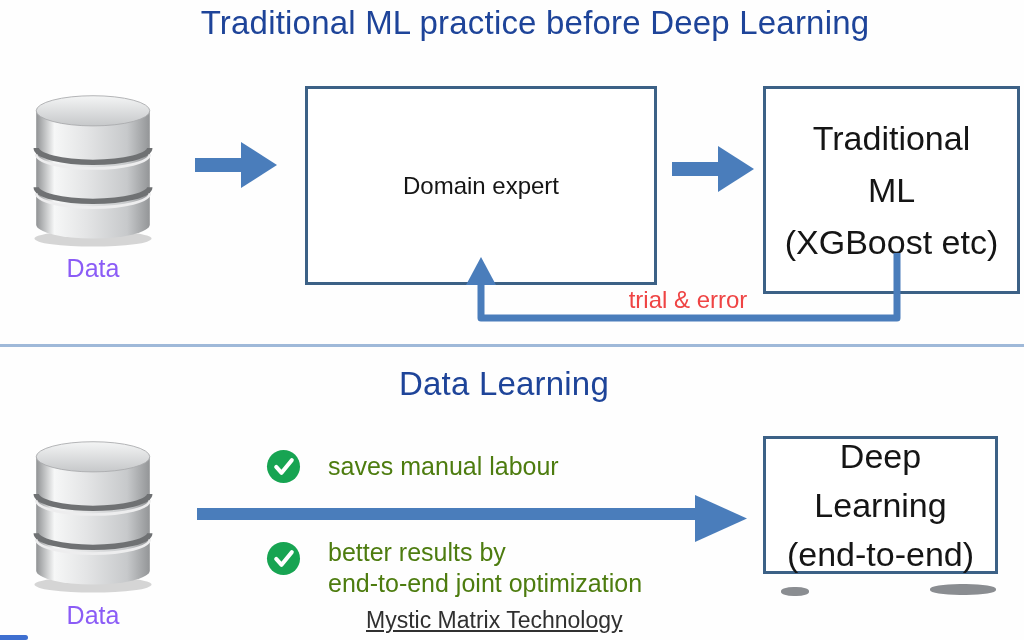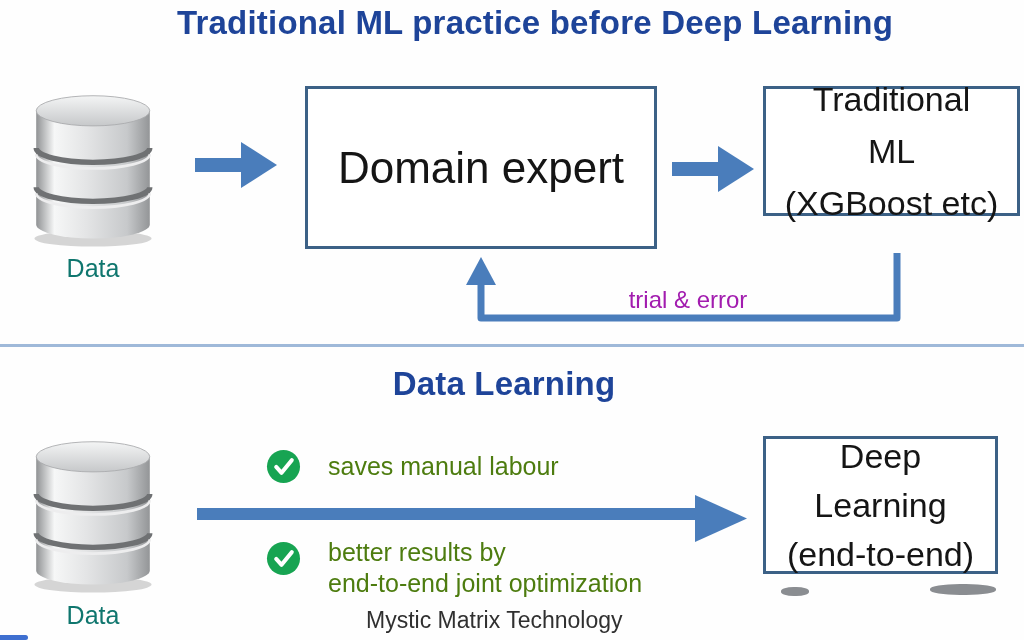--- a/index.html
+++ b/index.html
@@ -11,39 +11,39 @@
     background: #fefefe;
     overflow: hidden;
     font-family: "Liberation Sans", "DejaVu Sans", sans-serif;
     color: var(--text_dark, #1b1b1b);
   }
   .abs { position: absolute; }
   .sec-title {
     right: 16px;
     text-align: center;
     font-size: 33px;
-    font-weight: bold;
+    font-weight: normal;
     color: var(--title_blue, #1e4499);
     letter-spacing: 0.2px;
     white-space: nowrap;
   }
   .box {
     background: #ffffff;
     border: 3px solid var(--box_border, #3c6186);
     display: flex;
     flex-direction: column;
     justify-content: center;
     align-items: center;
     text-align: center;
     color: #151515;
   }
-  .data-label { text-align: center; font-size: 25px; color: #0f766e; }
+  .data-label { text-align: center; font-size: 25px; color: #8b5cf6; }
   .benefit-text { font-size: 25px; color: #4d7c0f; }
-  .feedback-label { font-size: 24px; text-align: center; color: #a21caf; }
-  .watermark { font-size: 23px; color: var(--watermark_gray, #303030); }
+  .feedback-label { font-size: 24px; text-align: center; color: #ef4444; }
+  .watermark { font-size: 23px; color: var(--watermark_gray, #303030); text-decoration: underline; }
   .divider { left: 0; right: 0; height: 3px; background: var(--divider_blue, #9fb9d9); }
   .arrow-fill { fill: var(--arrow_blue, #4a7dbb); }
   .arrow-stroke { stroke: var(--arrow_blue, #4a7dbb); stroke-width: 7; stroke-linejoin: round; fill: none; }
   .check-fill { fill: var(--check_green, #17a452); }
   .db-groove { fill: none; stroke: #6f7173; stroke-width: 6; }
   .db-glint { fill: none; stroke: #ededee; stroke-width: 3; }
   .smudge { background: #585d63; opacity: 0.7; border-radius: 45%; }
   .video-stub { background: #3e6fd0; border-radius: 0 3px 3px 0; }
 </style>
 </head>
@@ -78,30 +78,30 @@
     <path d="M16 123 A64 16 0 0 0 144 123" class="db-glint"></path>
     <ellipse cx="80" cy="30" rx="64" ry="17" fill="url(#dbTop)" stroke="#aaacae"></ellipse>
   </svg>
   <div class="abs data-label" style="left:22px;top:254px;width:142px">Data</div>
 
   <svg class="abs" style="left:195px;top:142px" width="82" height="46" viewBox="0 0 82 46">
     <rect x="0" y="16" width="50" height="14" class="arrow-fill"></rect>
     <polygon points="46,0 82,23 46,46" class="arrow-fill"></polygon>
   </svg>
 
-  <div class="abs box" style="left:305px;top:86px;width:352px;height:163px;font-size:44px;line-height:46px">
+  <div class="abs box" style="left:305px;top:86px;width:352px;height:199px;font-size:24px;line-height:46px">
     <div>Domain expert</div>
   </div>
 
   <svg class="abs" style="left:672px;top:146px" width="82" height="46" viewBox="0 0 82 46">
     <rect x="0" y="16" width="50" height="14" class="arrow-fill"></rect>
     <polygon points="46,0 82,23 46,46" class="arrow-fill"></polygon>
   </svg>
 
-  <div class="abs box" style="left:763px;top:86px;width:257px;height:130px;font-size:34px;line-height:52px">
+  <div class="abs box" style="left:763px;top:86px;width:257px;height:208px;font-size:34px;line-height:52px">
     <div>Traditional</div>
     <div>ML</div>
     <div>(XGBoost etc)</div>
   </div>
 
   <svg class="abs" style="left:455px;top:253px" width="455" height="78" viewBox="0 0 455 78">
     <path d="M442 0 V65 H26 V27" class="arrow-stroke"></path>
     <polygon points="26,4 11,32 41,32" class="arrow-fill"></polygon>
   </svg>
   <div class="abs feedback-label" style="left:588px;top:286px;width:200px">trial &amp; error</div>

